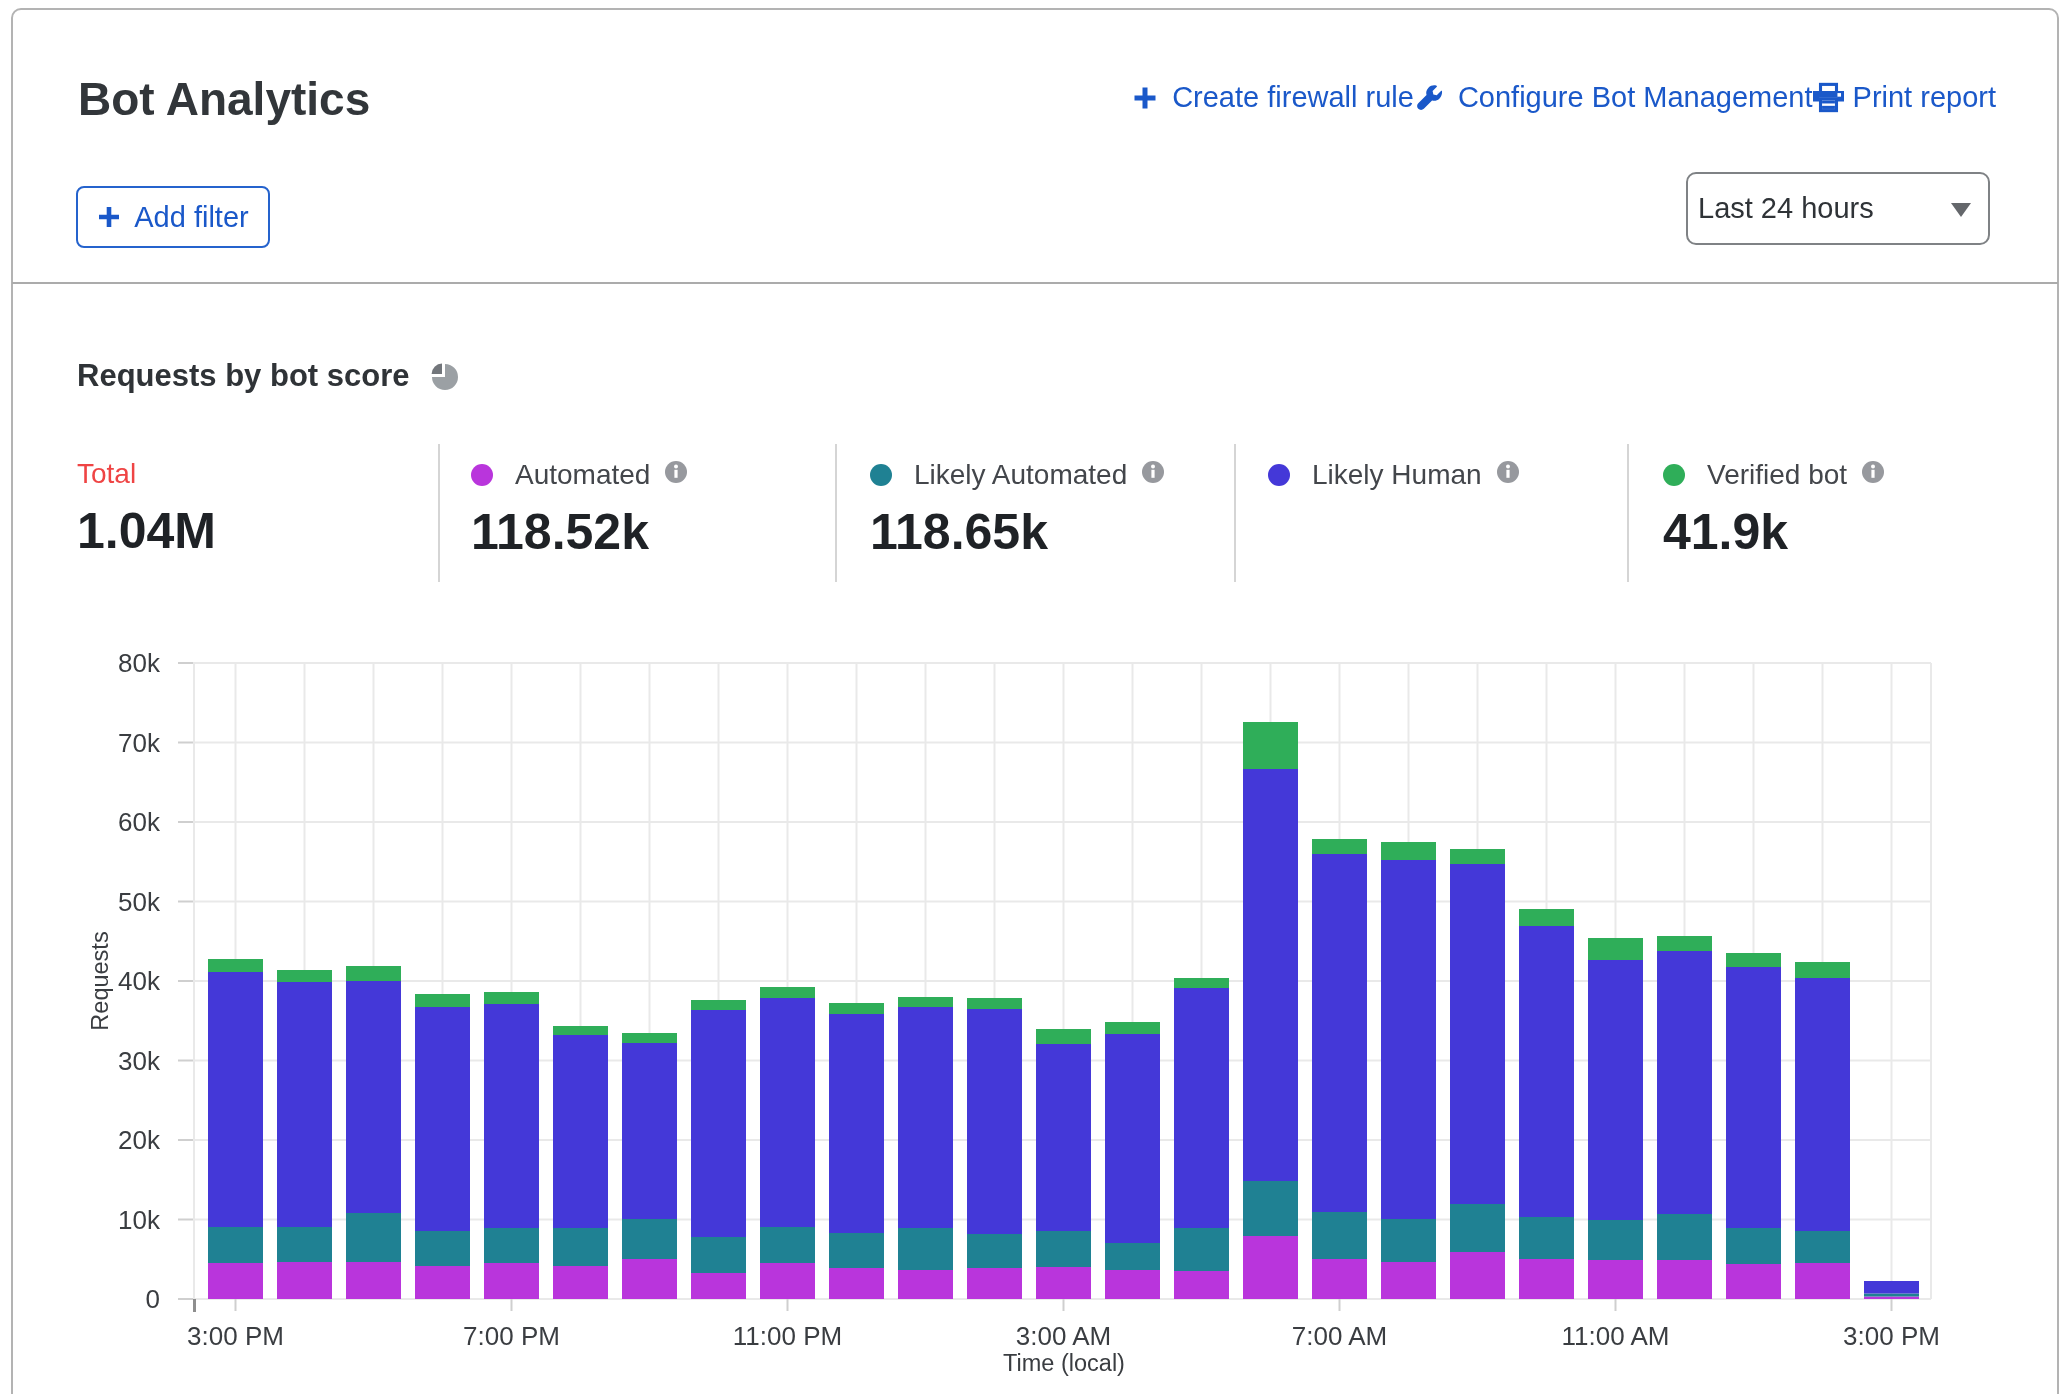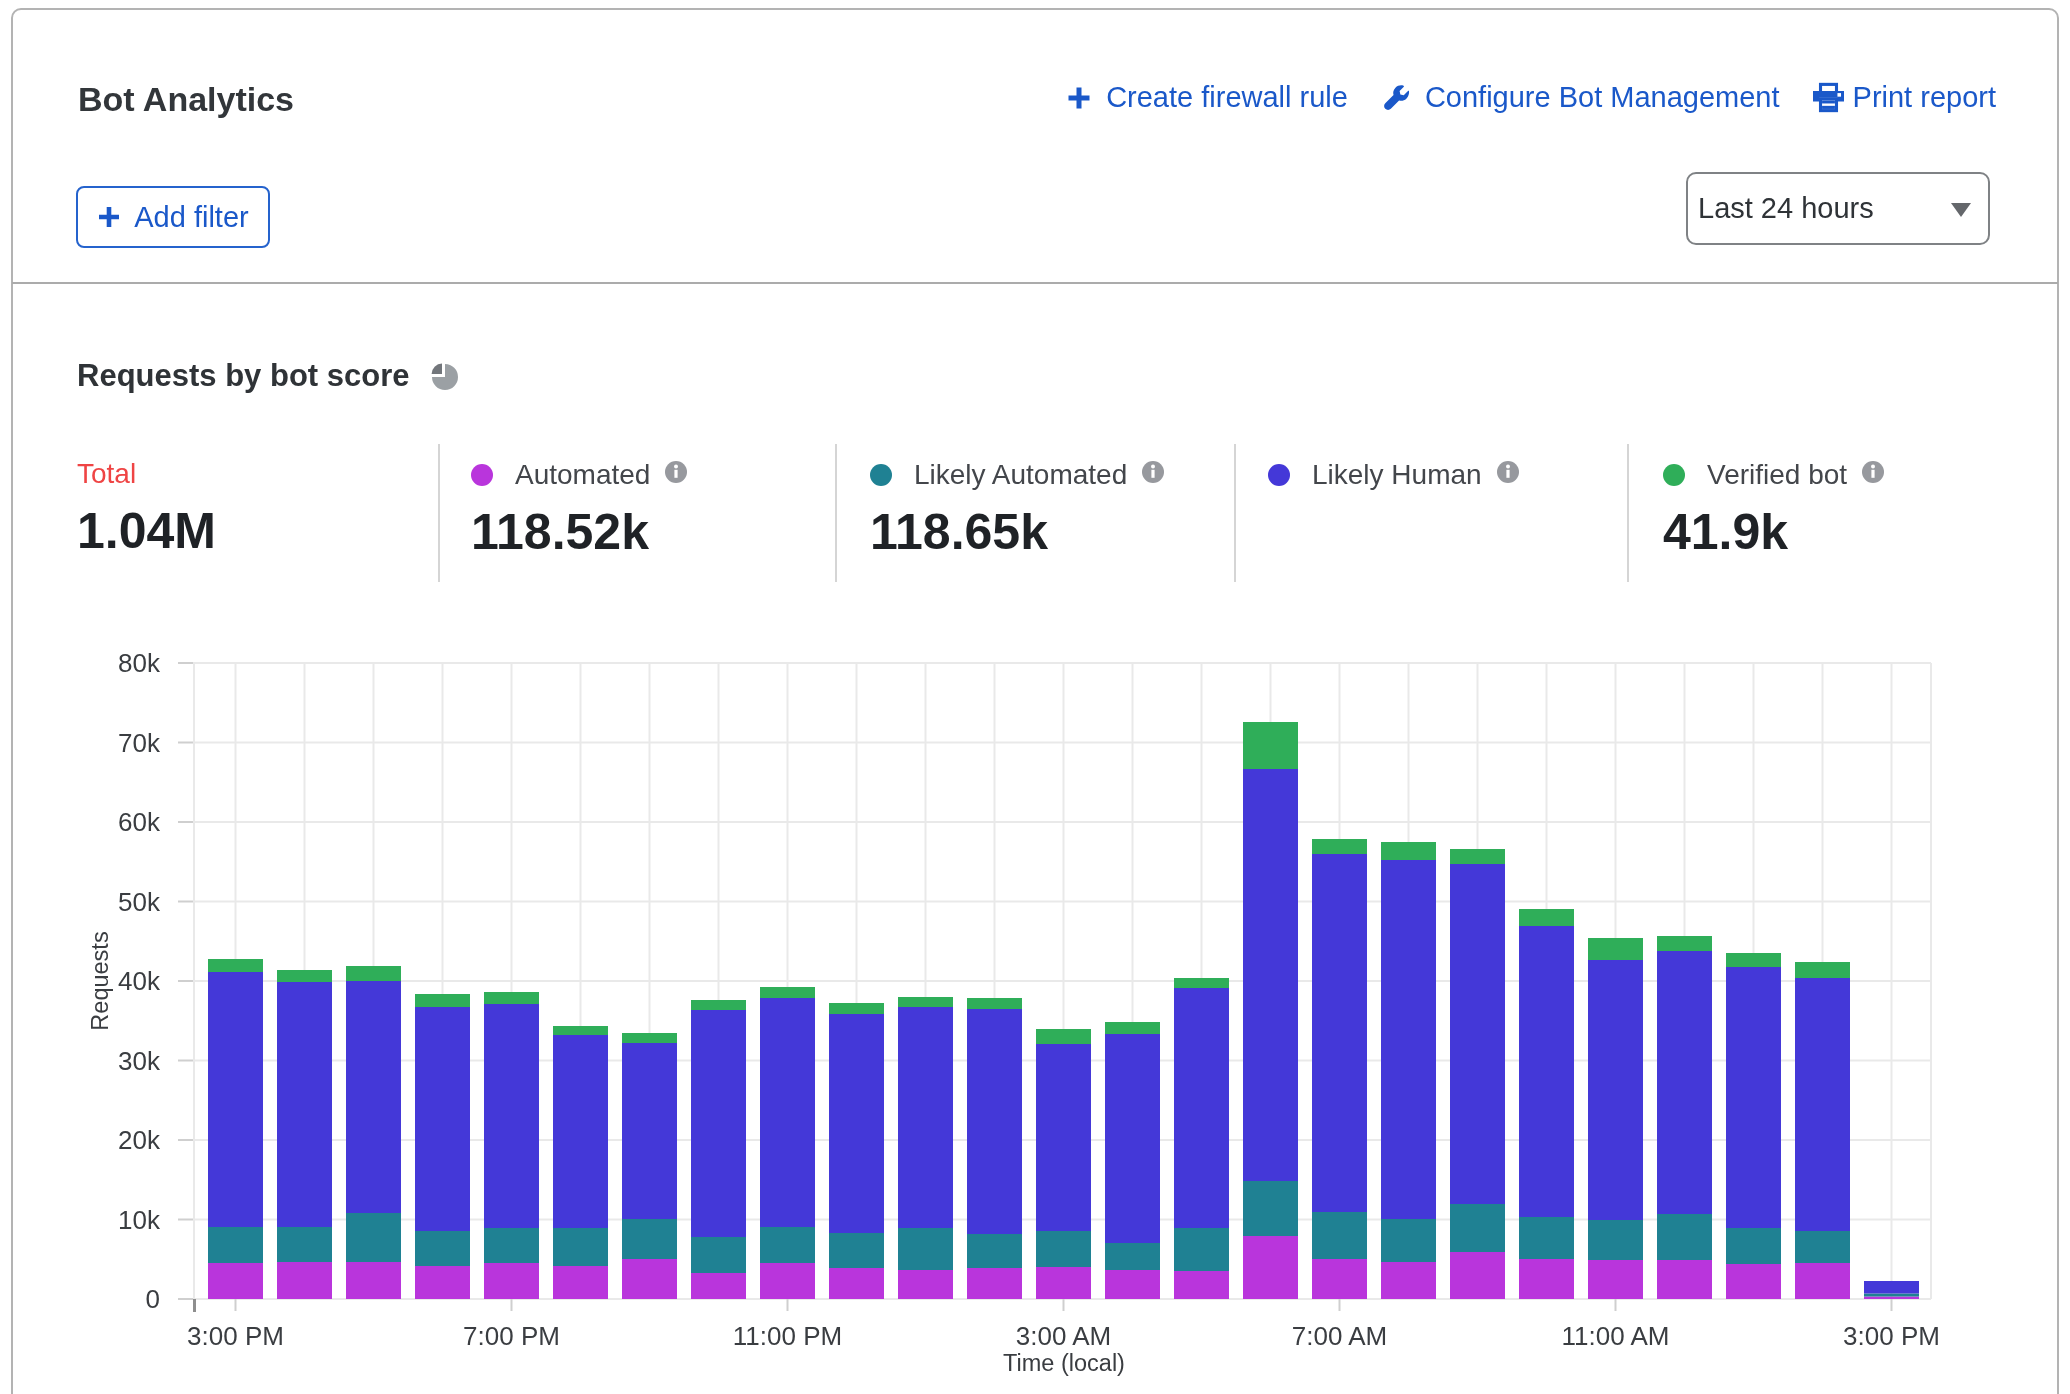--- a/index.html
+++ b/index.html
@@ -1,19 +1,19 @@
 <!DOCTYPE html>
 <html><head><meta charset="utf-8">
 <style>
 * { margin:0; padding:0; box-sizing:border-box; }
 html,body { width:2070px; height:1394px; background:#fff; font-family:"Liberation Sans",sans-serif; position:relative; overflow:hidden; }
 .abs { position:absolute; }
 .card { position:absolute; left:11px; top:8px; width:2048px; height:1600px; border:2px solid #b3b3b3; border-radius:10px; }
-h1 { position:absolute; left:78px; top:80px; font-size:34px; font-weight:700; color:#32363a; line-height:38px; }
-.links { position:absolute; top:82px; right:74px; display:flex; gap:33px; font-size:29px; line-height:29px; color:#1a58c9; }
+h1 { position:absolute; left:78px; top:80px; font-size:46px; font-weight:700; color:#32363a; line-height:38px; }
+.links { position:absolute; top:82px; right:74px; display:flex; font-size:29px; line-height:29px; color:#1a58c9; }
 .links .item { display:flex; align-items:center; }
 .links svg { flex:0 0 auto; }
 .btn { position:absolute; left:76px; top:186px; width:194px; height:62px; border:2.5px solid #2563cd; border-radius:8px; display:flex; align-items:center; justify-content:center; gap:13px; font-size:29px; color:#1a58c9; }
 .sel { position:absolute; left:1686px; top:172px; width:304px; height:73px; border:2px solid #7f8285; border-radius:10px; display:flex; align-items:center; padding-left:10px; font-size:29px; color:#2f3337; }
 .sel .caret { position:absolute; right:17px; top:29px; width:0; height:0; border-left:10px solid transparent; border-right:10px solid transparent; border-top:14px solid #64676b; }
 .hr { position:absolute; left:12px; top:282px; width:2046px; height:2px; background:#ababab; }
 h2 { position:absolute; left:77px; top:360px; font-size:31px; font-weight:700; color:#2f3337; line-height:31px; }
 .pie { position:absolute; left:429px; top:361px; }
 .col .lab { font-size:28px; color:#43464b; line-height:28px; display:flex; align-items:center; }
 .val { font-size:50px; font-weight:700; color:#1f2226; line-height:50px; }

